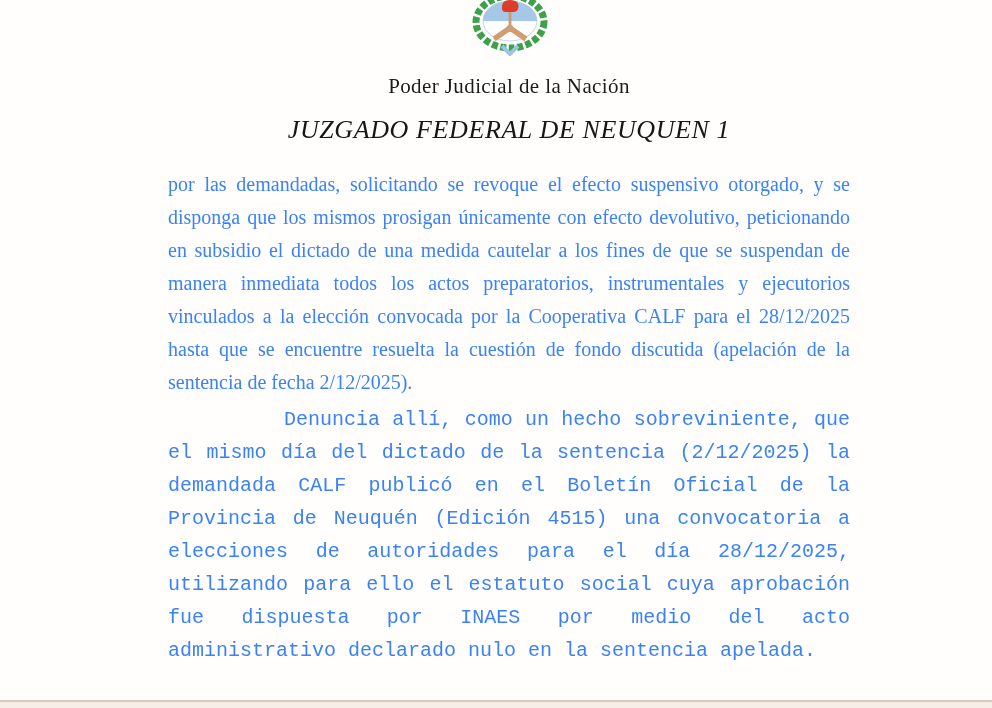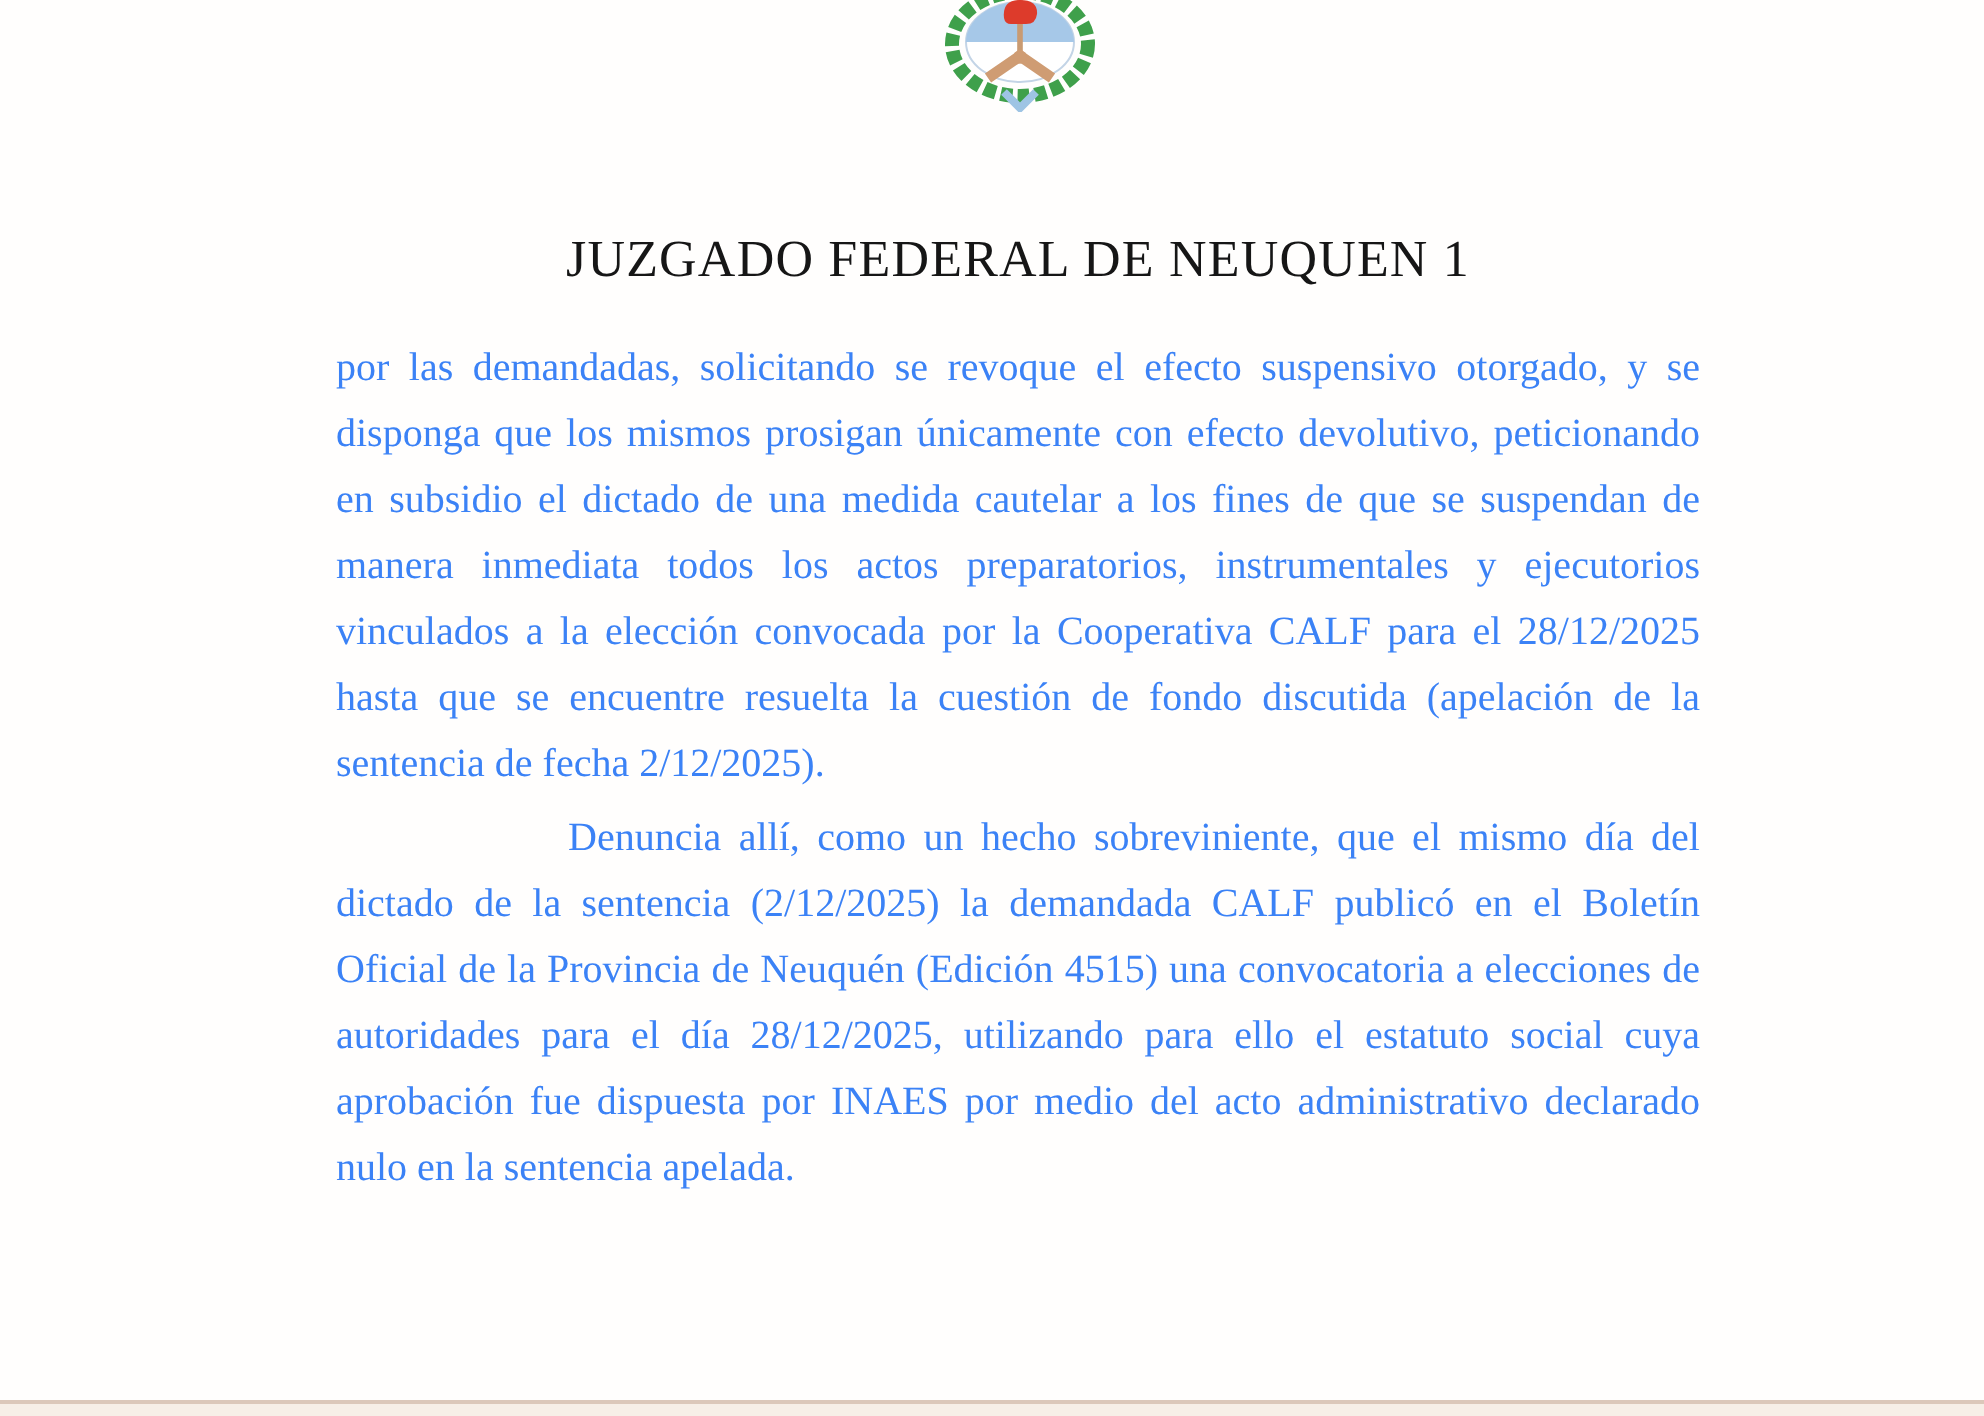--- a/index.html
+++ b/index.html
@@ -45,36 +45,38 @@
     top: 115px;
     left: 0;
     width: 100%;
     text-align: center;
     font-size: 26px;
     font-weight: 400;
     color: #161616;
     letter-spacing: 0.6px;
     margin: 0;
     white-space: nowrap;
+    font-style: italic;
   }
   .body-text {
     position: absolute;
     top: 168px;
     left: 0;
     width: 682px;
     font-size: 20px;
     line-height: 33px;
     text-align: justify;
     color: #3b82f6;
   }
   .para {
     margin: 0 0 4px 0;
   }
   .para.indent {
     text-indent: 116px;
+    font-family: Liberation Mono, monospace;
   }
   .footer-strip {
     position: absolute;
     left: 0;
     right: 0;
     bottom: 0;
     height: 6px;
     background: #f7efe7;
     border-top: 2px solid #dcc8ba;
   }
@@ -98,20 +100,21 @@
 
         <path d="M34 9 Q33 0 42 0 Q51 0 50.5 7 Q50 12 45 12 L37.5 12 Q34.5 12 34 9 Z" fill="#dd3b2b"></path>
 
         <path d="M26 39 L42 28 L58 39" stroke="#cf9c73" stroke-width="5.5" fill="none"></path>
         <circle cx="42" cy="28.5" r="3.4" fill="#cf9c73"></circle>
 
         <path d="M34 46 L42 54 L50 46" stroke="#9ec4e4" stroke-width="4" fill="none"></path>
       </svg>
     </div>
 
+    <div class="institution">Poder Judicial de la Nación</div>
 
     <h1 class="court">JUZGADO FEDERAL DE NEUQUEN 1</h1>
 
     <div class="body-text">
       <p class="para">por las demandadas, solicitando se revoque el efecto suspensivo otorgado, y se disponga que los mismos prosigan únicamente con efecto devolutivo, peticionando en subsidio el dictado de una medida cautelar a los fines de que se suspendan de manera inmediata todos los actos preparatorios, instrumentales y ejecutorios vinculados a la elección convocada por la Cooperativa CALF para el 28/12/2025 hasta que se encuentre resuelta la cuestión de fondo discutida (apelación de la sentencia de fecha 2/12/2025).</p>
       <p class="para indent">Denuncia allí, como un hecho sobreviniente, que el mismo día del dictado de la sentencia (2/12/2025) la demandada CALF publicó en el Boletín Oficial de la Provincia de Neuquén (Edición 4515) una convocatoria a elecciones de autoridades para el día 28/12/2025, utilizando para ello el estatuto social cuya aprobación fue dispuesta por INAES por medio del acto administrativo declarado nulo en la sentencia apelada.</p>
     </div>
 
   </div>
 

